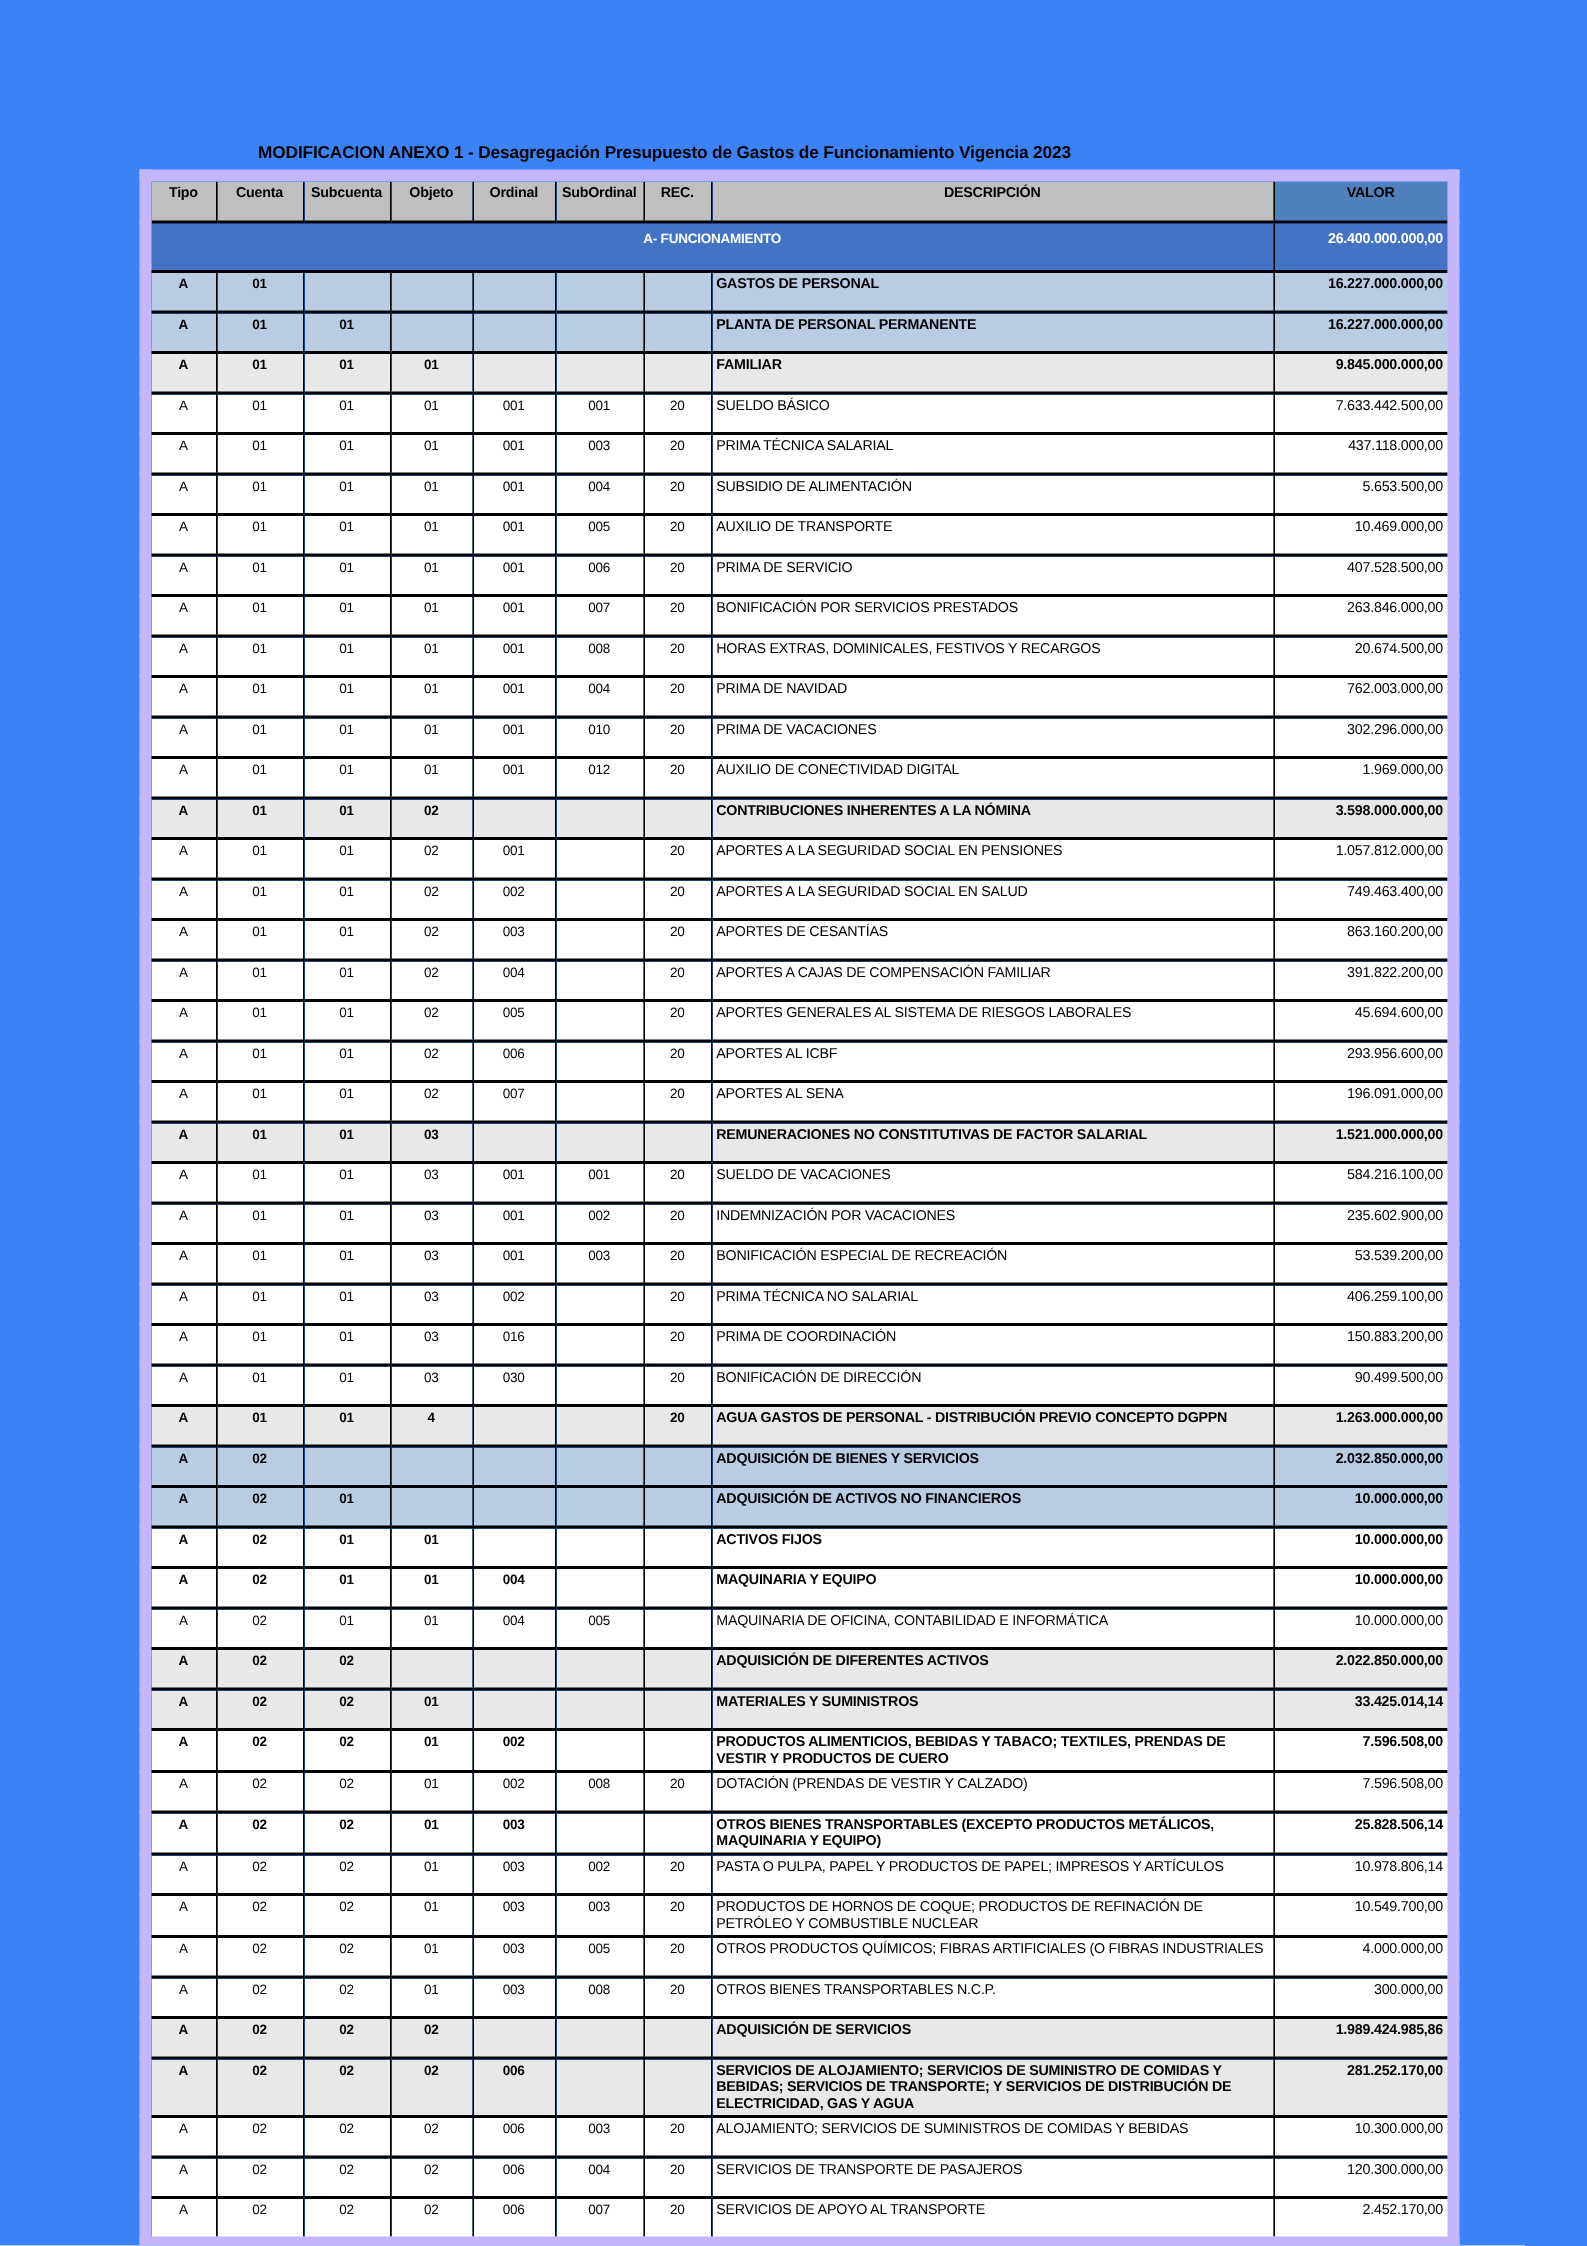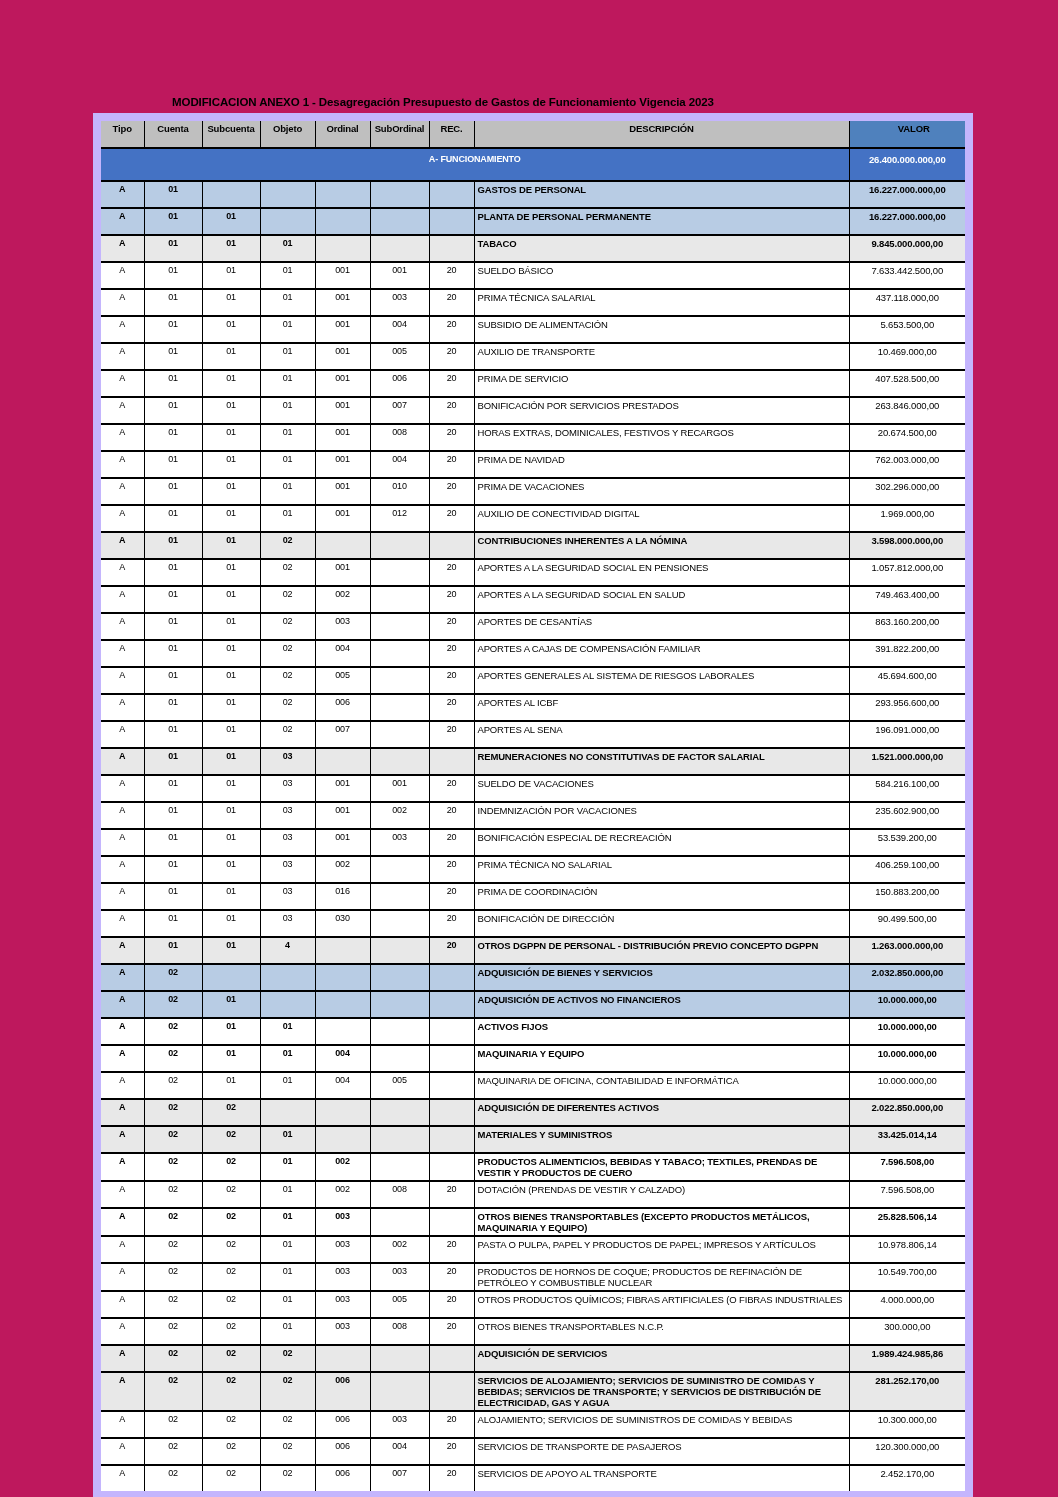--- a/index.html
+++ b/index.html
@@ -1,20 +1,20 @@
 <!DOCTYPE html>
 <html><head>
 <meta charset="utf-8">
 <style>
   html,body{margin:0;padding:0;background:#ffffff;}
   .page{
     position:relative;
     width:1058px;
     height:1497px;
-    background:#be185d;
+    background:#3b82f6;
     font-family:"Liberation Sans","DejaVu Sans",sans-serif;
     color:#000;
   }
   .doc-title{
     position:absolute;
     top:96px;
     left:93px;
     width:700px;
     text-align:center;
     font-size:11.5px;
@@ -46,21 +46,21 @@
     background:#BFBFBF;
     font-size:9.5px;
     font-weight:bold;
     height:22px;
     vertical-align:top;
   }
   .budget thead th.wrap{word-break:break-all;}
   .budget thead th.valor-h{background:#4F81BD;padding-left:16px;}
   .budget td{height:21px;}
   .budget td.desc{text-align:left;font-size:9.5px;}
-  .budget td.valor{font-size:9.5px;}
+  .budget td.valor{text-align:right;font-size:9.5px;}
   tr.total-row td{
     background:#4472C4;
     color:#ffffff;
     font-weight:bold;
     height:24px;
     padding-top:5px;
     margin-left:32px;
   }
   tr.row-blue td{background:#B8CCE4;font-weight:bold;}
   tr.row-gray td{background:#E8E8E8;font-weight:bold;}
@@ -126,21 +126,21 @@
           <td class="valor">16.227.000.000,00</td>
         </tr>
         <tr class="row-gray">
           <td>A</td>
           <td>01</td>
           <td>01</td>
           <td>01</td>
           <td></td>
           <td></td>
           <td></td>
-          <td class="desc">TABACO</td>
+          <td class="desc">FAMILIAR</td>
           <td class="valor">9.845.000.000,00</td>
         </tr>
         <tr class="row-detail">
           <td>A</td>
           <td>01</td>
           <td>01</td>
           <td>01</td>
           <td>001</td>
           <td>001</td>
           <td>20</td>
@@ -412,21 +412,21 @@
           <td class="valor">90.499.500,00</td>
         </tr>
         <tr class="row-gray">
           <td>A</td>
           <td>01</td>
           <td>01</td>
           <td>4</td>
           <td></td>
           <td></td>
           <td>20</td>
-          <td class="desc">OTROS DGPPN DE PERSONAL - DISTRIBUCIÓN PREVIO CONCEPTO DGPPN</td>
+          <td class="desc">AGUA GASTOS DE PERSONAL - DISTRIBUCIÓN PREVIO CONCEPTO DGPPN</td>
           <td class="valor">1.263.000.000,00</td>
         </tr>
         <tr class="row-blue">
           <td>A</td>
           <td>02</td>
           <td></td>
           <td></td>
           <td></td>
           <td></td>
           <td></td>

